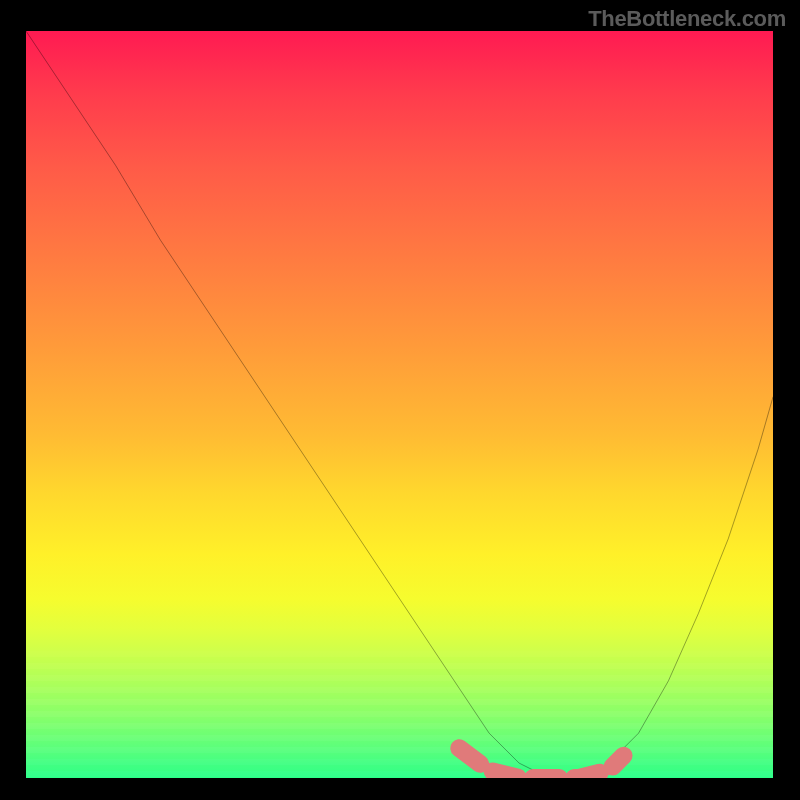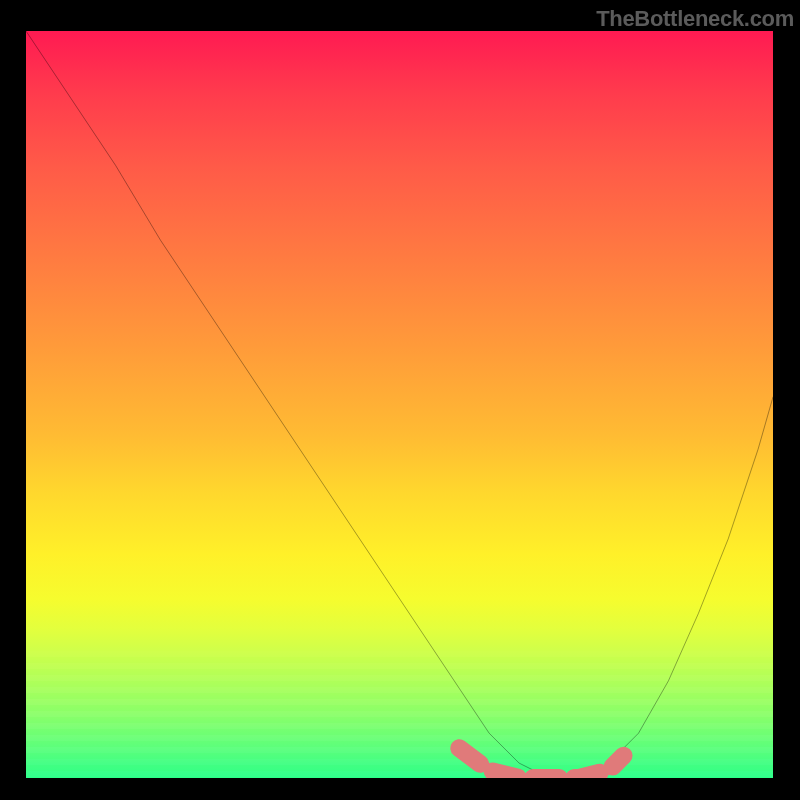--- a/index.html
+++ b/index.html
@@ -6,21 +6,21 @@
   html, body { width: 800px; height: 800px; overflow: hidden; background: #000; }
   .canvas {
     position: relative;
     width: 800px;
     height: 800px;
     background: #000;
   }
   .watermark {
     position: absolute;
     top: 6px;
-    right: 6px;
+    right: 14px;
     font-family: Arial, Helvetica, sans-serif;
     font-size: 22px;
     font-weight: 600;
     color: #5b5b5b;
     letter-spacing: -0.3px;
   }
   .plot-outer {
     position: absolute;
     left: 26px;
     top: 31px;

